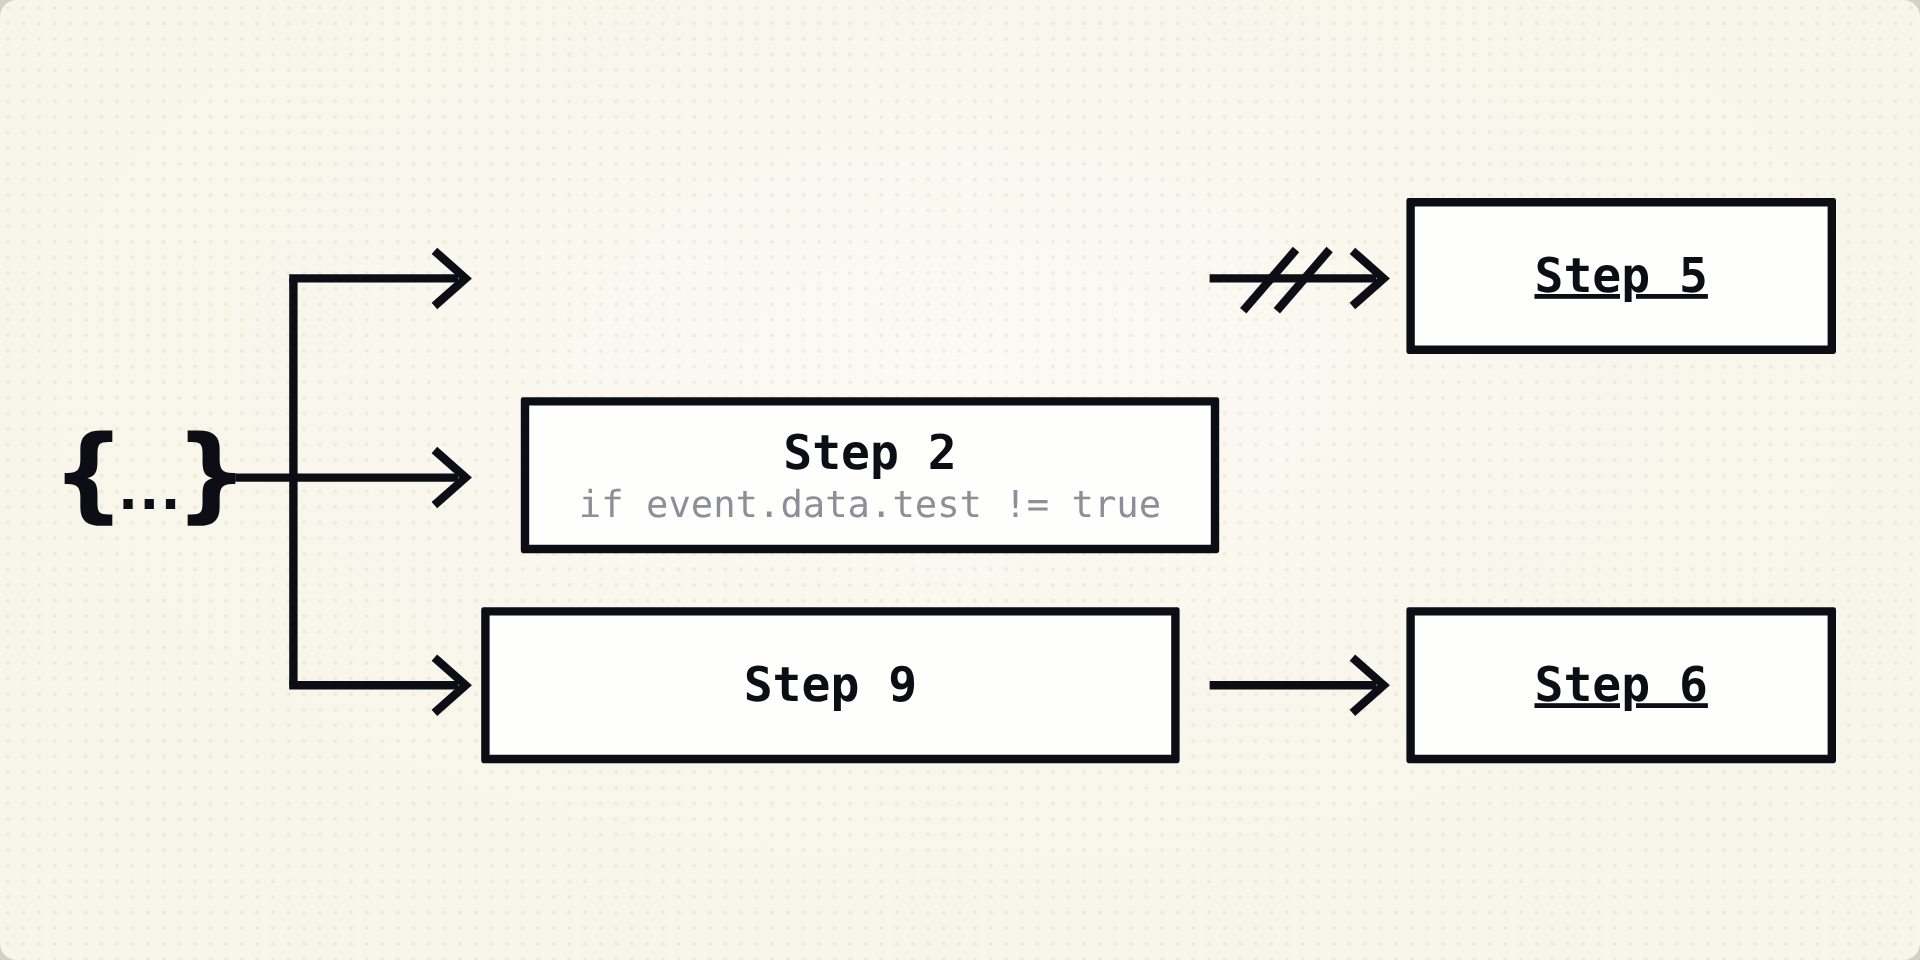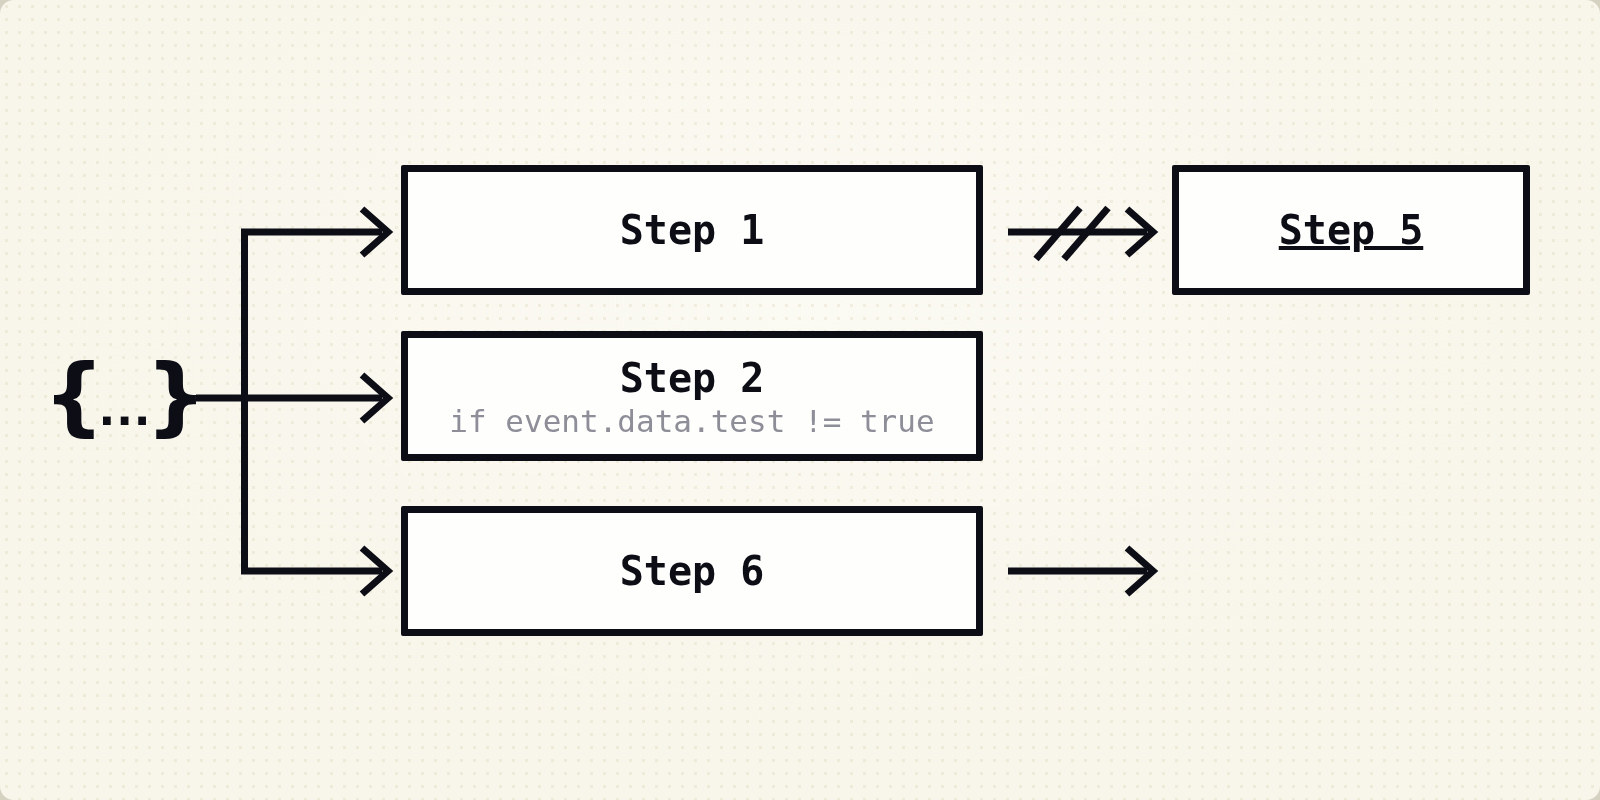--- a/index.html
+++ b/index.html
@@ -56,21 +56,21 @@
     border:7px solid var(--ink);
     border-radius:2px;
     display:flex; flex-direction:column;
     align-items:center; justify-content:center;
     gap:6px;
     z-index:2;
   }
   .col-left{ left:401px; width:582px; }
   .col-right{ left:1172px; width:358px;text-decoration:underline; }
   .row-1{ top:165px; height:130px; }
-  .row-2{ top:331px; height:130px; }
+  .row-2{ top:331px; height:130px;margin-left:33px; }
   .row-3{ top:506px; height:130px; }
   .node-label{
     font-weight:bold;
     font-size:40px;
     line-height:44px;
     color:var(--ink);
     white-space:nowrap;
   }
   .node-condition{
     font-size:31px;
@@ -108,31 +108,31 @@
       <path d="M 1036 259 L 1080 208"></path>
       <path d="M 1064 259 L 1108 208"></path>
     </g>
 
     <g>
       <path d="M 1008 571 H 1147"></path>
       <path d="M 1127 548 L 1153 571 L 1127 594"></path>
     </g>
   </svg>
 
-  <div class="node col-left row-1">
-    <div class="node-label">Step 1</div>
-  </div>
 
   <div class="node col-left row-2">
     <div class="node-label">Step 2</div>
     <div class="node-condition">if event.data.test != true</div>
   </div>
 
   <div class="node col-left row-3">
-    <div class="node-label">Step 6</div>
+    <div class="node-label">Step 9</div>
   </div>
 
   <div class="node col-right row-1">
     <div class="node-label">Step 5</div>
   </div>
 
+  <div class="node col-right row-3">
+    <div class="node-label">Step 6</div>
+  </div>
 
 </div>
 
 </body></html>

